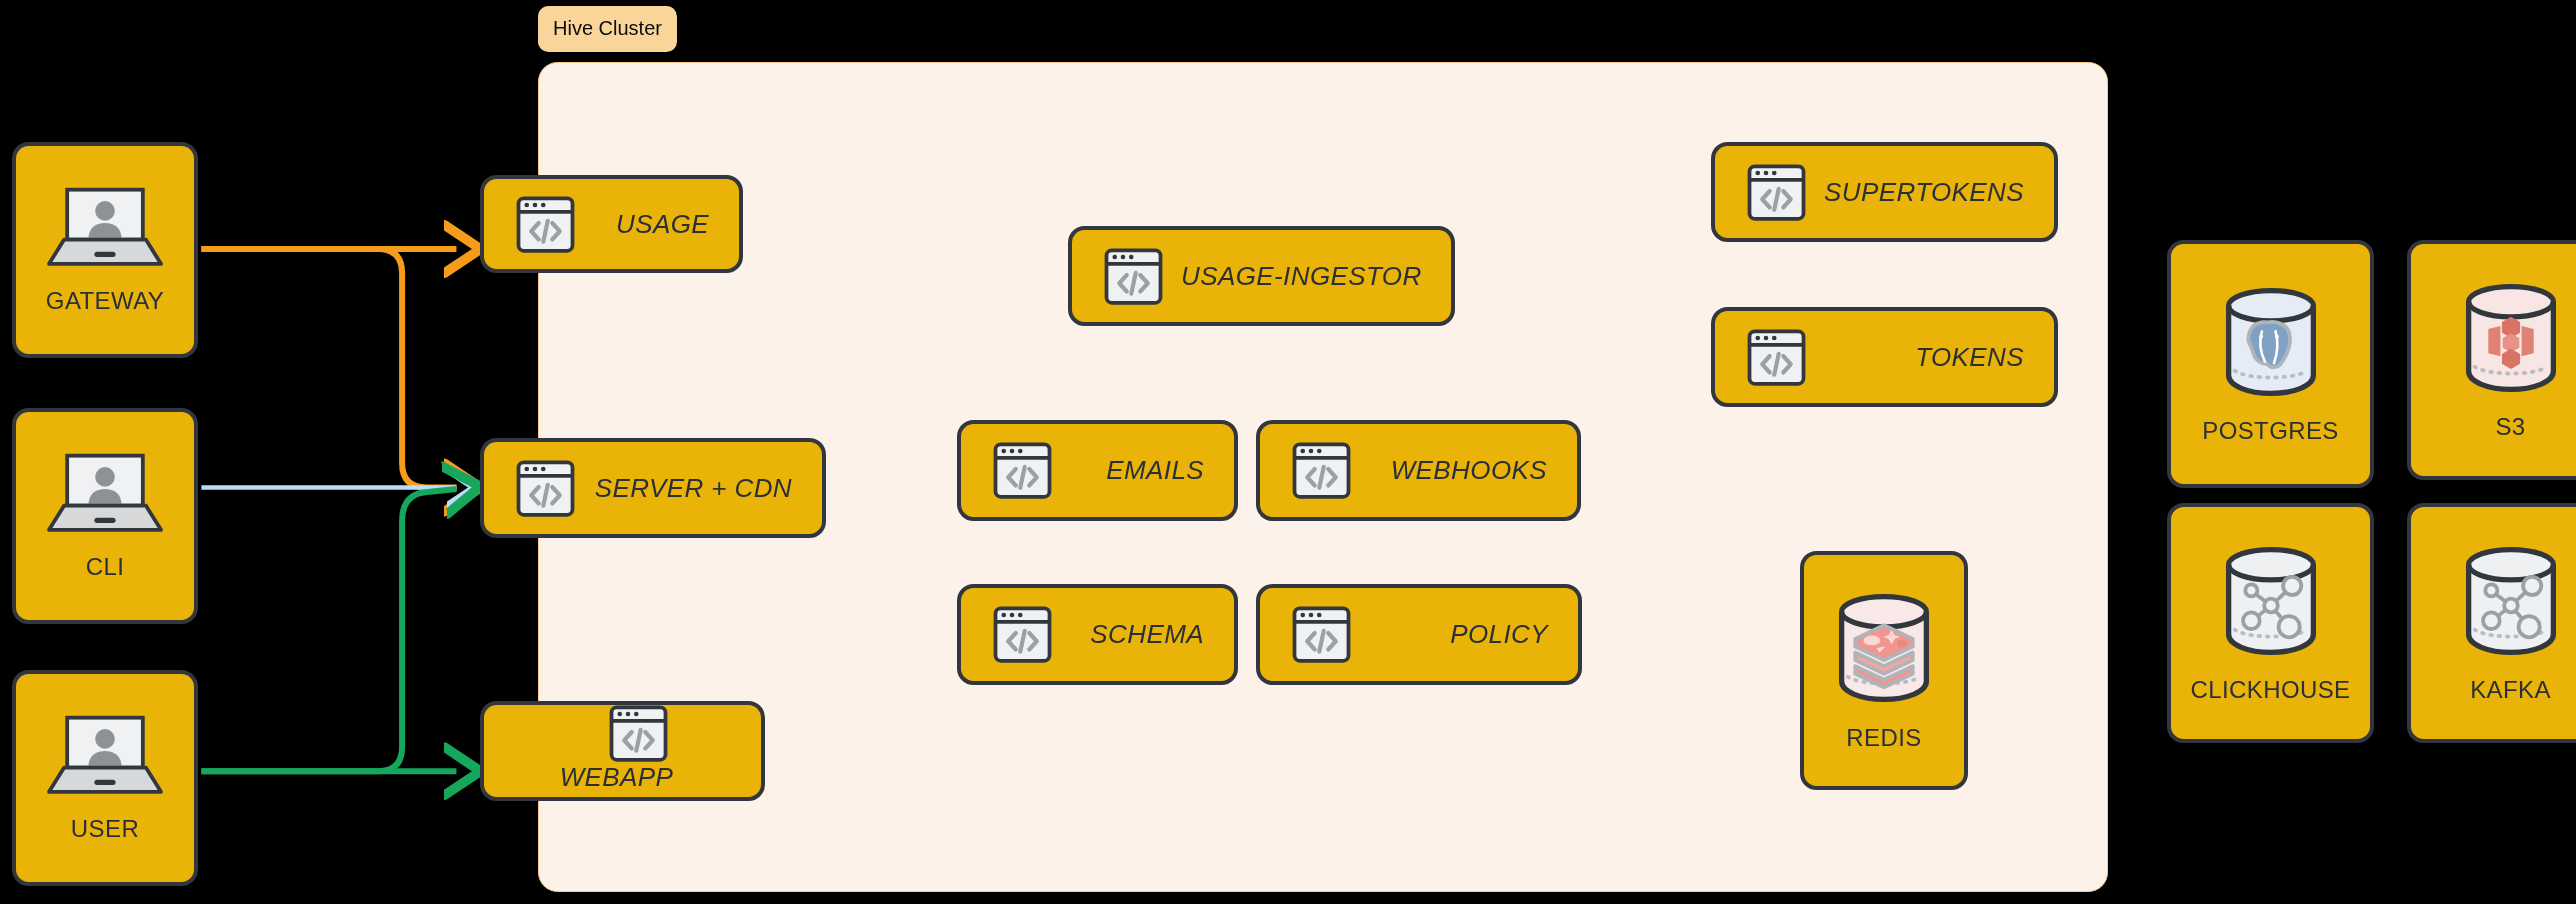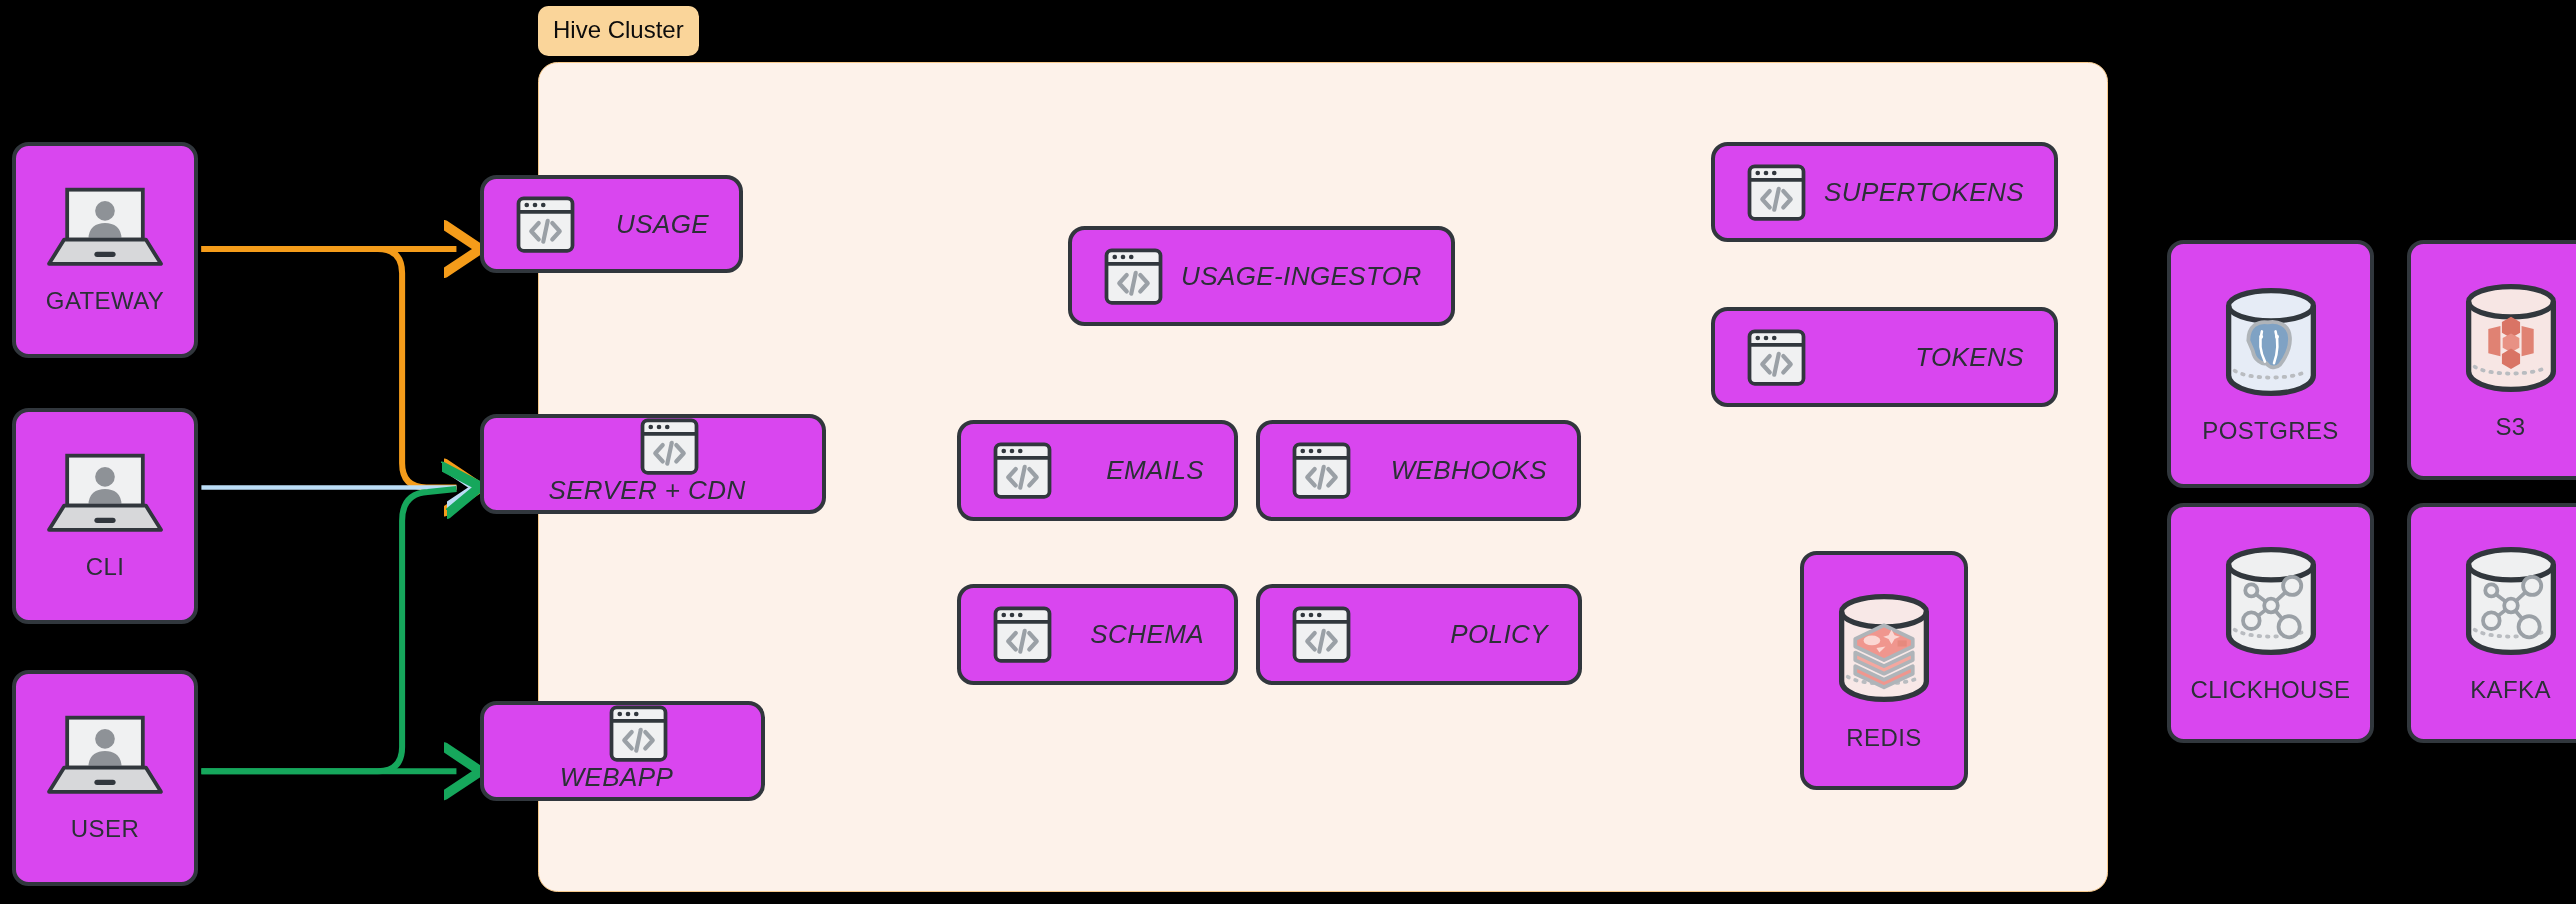--- a/index.html
+++ b/index.html
@@ -16,31 +16,31 @@
     background:#FDF2EA;
     border:1.5px solid #F7C98B;
     border-radius:19.6px;
     box-sizing:border-box;
   }
   .cluster-badge{
     position:absolute;
     background:#FAD59A;
     color:#0c0c0c;
     border-radius:10.6px;
-    font-size:24px;
+    font-size:20px;
     line-height:1;
     padding:12px 15px 13.6px 15px;
     white-space:nowrap;
     box-sizing:border-box;
   }
 
   
   .card{
     position:absolute;
-    background:#d946ef;
+    background:#eab308;
     border:4.5px solid #31373D;
     border-radius:16.6px;
     box-sizing:border-box;
   }
 
   
   .svc{display:flex;align-items:center;}
   .svc .svc-icon{flex:0 0 auto;margin-left:32px;}
   .svc .svc-label{
     flex:1 1 auto;text-align:right;padding-right:30px;padding-left:18px;
@@ -141,21 +141,21 @@
       <circle cx="14" cy="12" r="3.1" fill="#31373D"></circle>
       <circle cx="25" cy="12" r="3.1" fill="#31373D"></circle>
       <circle cx="36" cy="12" r="3.1" fill="#31373D"></circle>
       <path d="M30 36 L20 47 L30 58" fill="none" stroke="#9AA0A6" stroke-width="5.5" stroke-linecap="round" stroke-linejoin="round"></path>
       <path d="M48 36 L58 47 L48 58" fill="none" stroke="#9AA0A6" stroke-width="5.5" stroke-linecap="round" stroke-linejoin="round"></path>
       <path d="M42 33 L36 61" fill="none" stroke="#9AA0A6" stroke-width="5.5" stroke-linecap="round"></path>
     </svg>
         </span>
         <span class="svc-label">USAGE</span>
       </div>
-      <div class="card svc" style="left: 480px; top: 414px; width: 346px; height: 100px; flex-direction: column;">
+      <div class="card svc" style="left: 480px; top: 438px; width: 346px; height: 100px;">
         <span class="svc-icon">
           <svg class="icon-svg" width="59" height="57" viewBox="0 0 78 76">
       <rect x="3" y="3" width="72" height="70" rx="7" fill="#F0F1F2" stroke="#31373D" stroke-width="5"></rect>
       <path d="M3 21 H75" stroke="#31373D" stroke-width="5"></path>
       <circle cx="14" cy="12" r="3.1" fill="#31373D"></circle>
       <circle cx="25" cy="12" r="3.1" fill="#31373D"></circle>
       <circle cx="36" cy="12" r="3.1" fill="#31373D"></circle>
       <path d="M30 36 L20 47 L30 58" fill="none" stroke="#9AA0A6" stroke-width="5.5" stroke-linecap="round" stroke-linejoin="round"></path>
       <path d="M48 36 L58 47 L48 58" fill="none" stroke="#9AA0A6" stroke-width="5.5" stroke-linecap="round" stroke-linejoin="round"></path>
       <path d="M42 33 L36 61" fill="none" stroke="#9AA0A6" stroke-width="5.5" stroke-linecap="round"></path>

